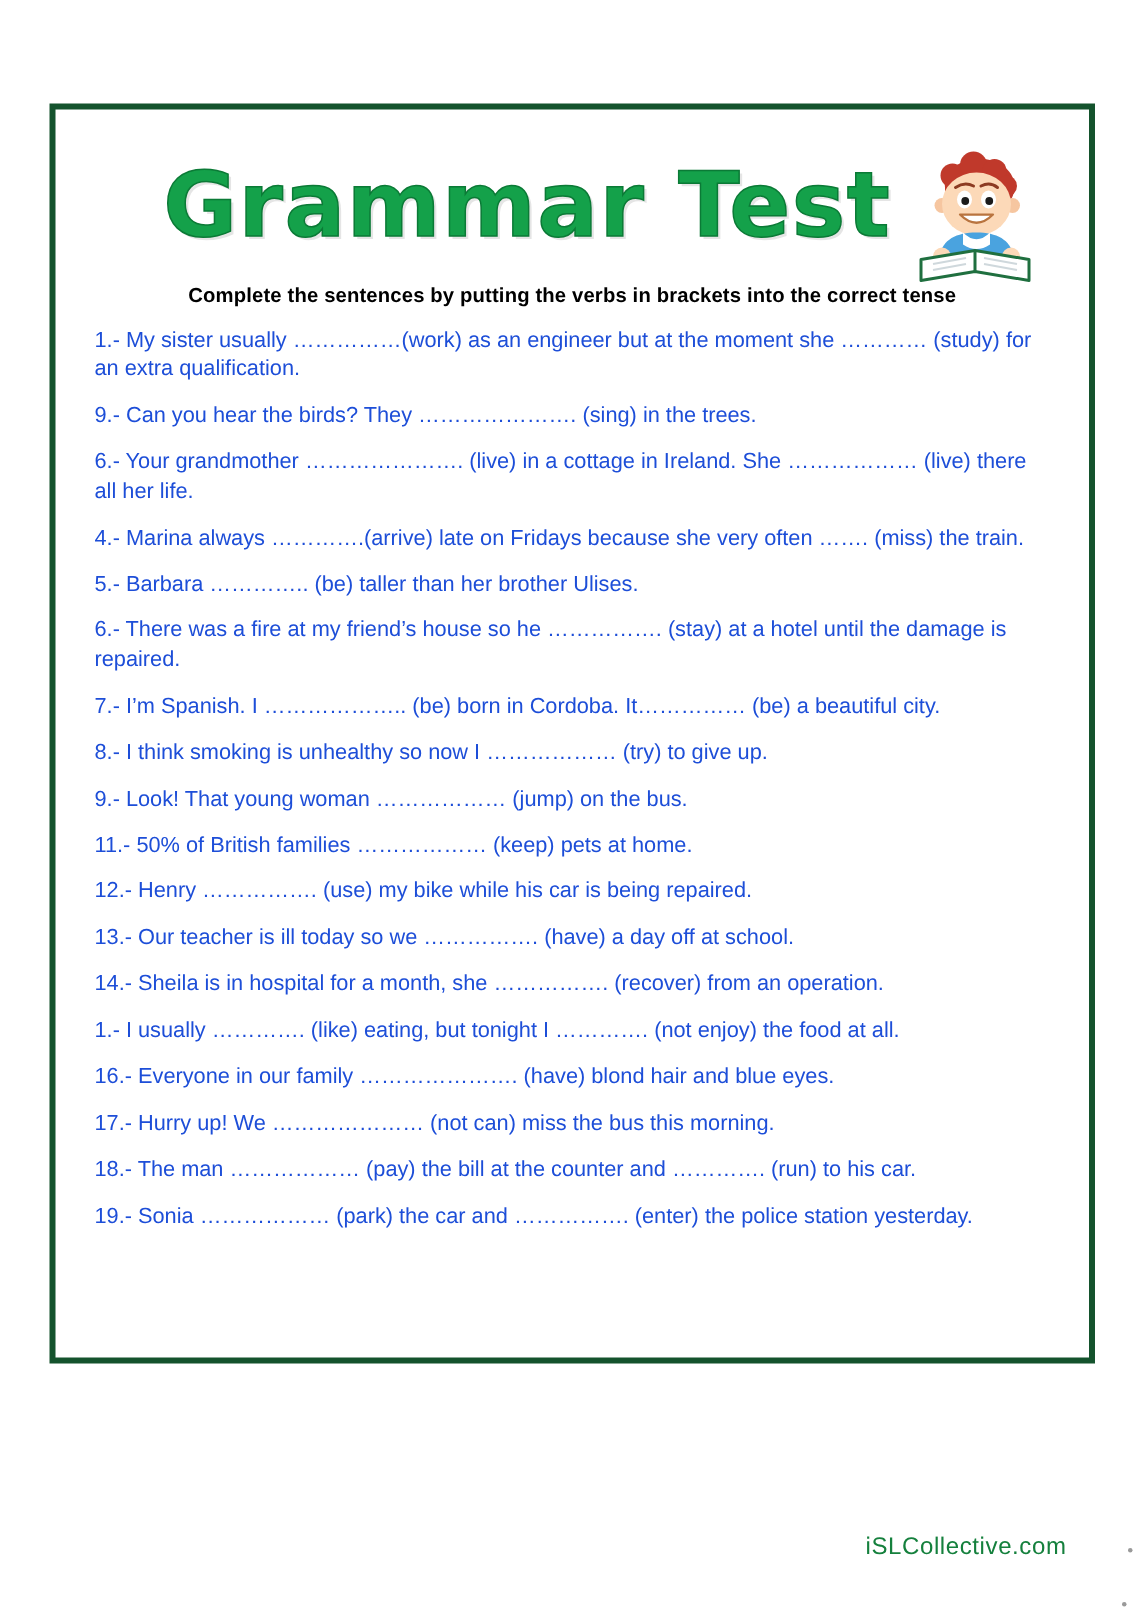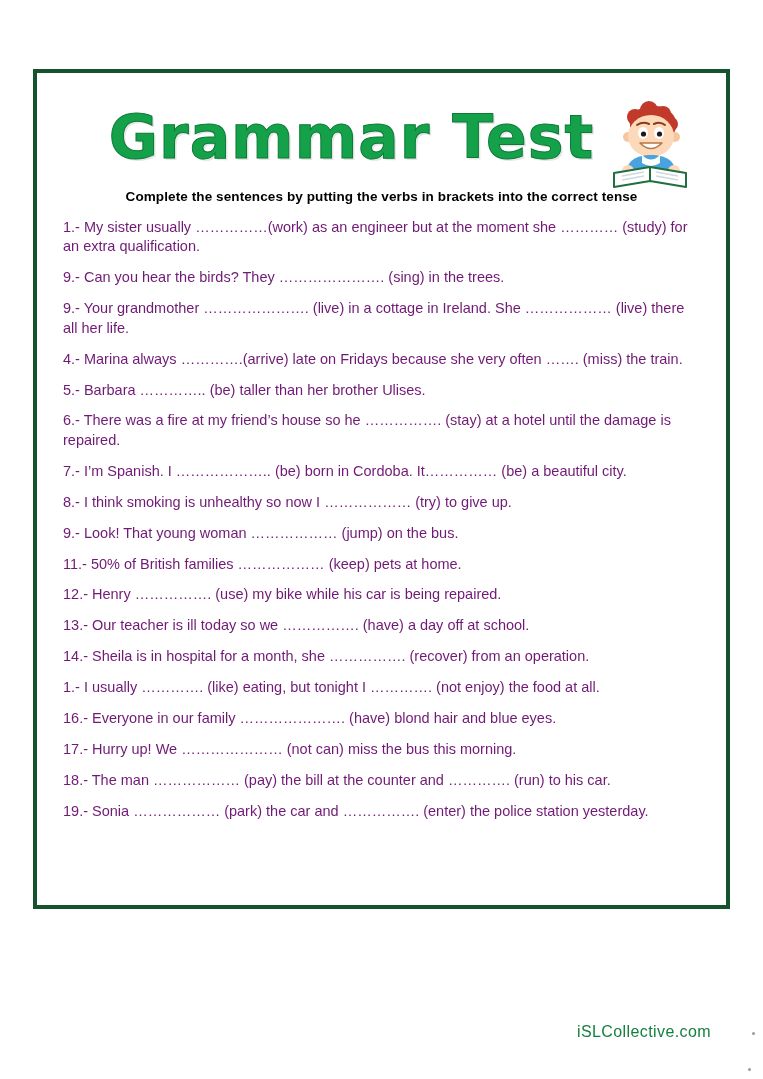--- a/index.html
+++ b/index.html
@@ -72,21 +72,21 @@
     letter-spacing: 0.1px;
   }
   .q-list {
     list-style: none;
     margin: 0;
     padding: 0;
   }
   .q-item {
     font-family: "Liberation Sans", sans-serif;
     font-size: 14.5px;
-    color: #701a75;
+    color: #1d4ed8;
     line-height: 1.34;
     margin: 0 0 11.5px 0;
     text-align: left;
   }
   .watermark {
     position: absolute;
     right: 52px;
     bottom: 38px;
     font-family: "Liberation Sans", sans-serif;
     font-size: 16px;
@@ -160,21 +160,21 @@
             <path d="M54 79 L76 83" stroke="#cfd8dc" stroke-width="1.5"></path>
           </svg>
         </span>
       </div>
 
       <div class="instructions">Complete the sentences by putting the verbs in brackets into the correct tense</div>
 
       <ol class="q-list">
         <li class="q-item">1.- My sister usually ……………(work) as an engineer but at the moment she ………… (study) for an extra qualification.</li>
         <li class="q-item">9.- Can you hear the birds? They …………………. (sing) in the trees.</li>
-        <li class="q-item">9.- Your grandmother …………………. (live) in a cottage in Ireland. She ……………… (live) there all her life.</li>
+        <li class="q-item">6.- Your grandmother …………………. (live) in a cottage in Ireland. She ……………… (live) there all her life.</li>
         <li class="q-item">4.- Marina always ………….(arrive) late on Fridays because she very often ……. (miss) the train.</li>
         <li class="q-item">5.- Barbara ………….. (be) taller than her brother Ulises.</li>
         <li class="q-item">6.- There was a fire at my friend’s house so he ……………. (stay) at a hotel until the damage is repaired.</li>
         <li class="q-item">7.- I’m Spanish. I ……………….. (be) born in Cordoba. It…………… (be) a beautiful city.</li>
         <li class="q-item">8.- I think smoking is unhealthy so now I ……………… (try) to give up.</li>
         <li class="q-item">9.- Look! That young woman ……………… (jump) on the bus.</li>
         <li class="q-item">11.- 50% of British families ……………… (keep) pets at home.</li>
         <li class="q-item">12.- Henry ……………. (use) my bike while his car is being repaired.</li>
         <li class="q-item">13.- Our teacher is ill today so we ……………. (have) a day off at school.</li>
         <li class="q-item">14.- Sheila is in hospital for a month, she ……………. (recover) from an operation.</li>

